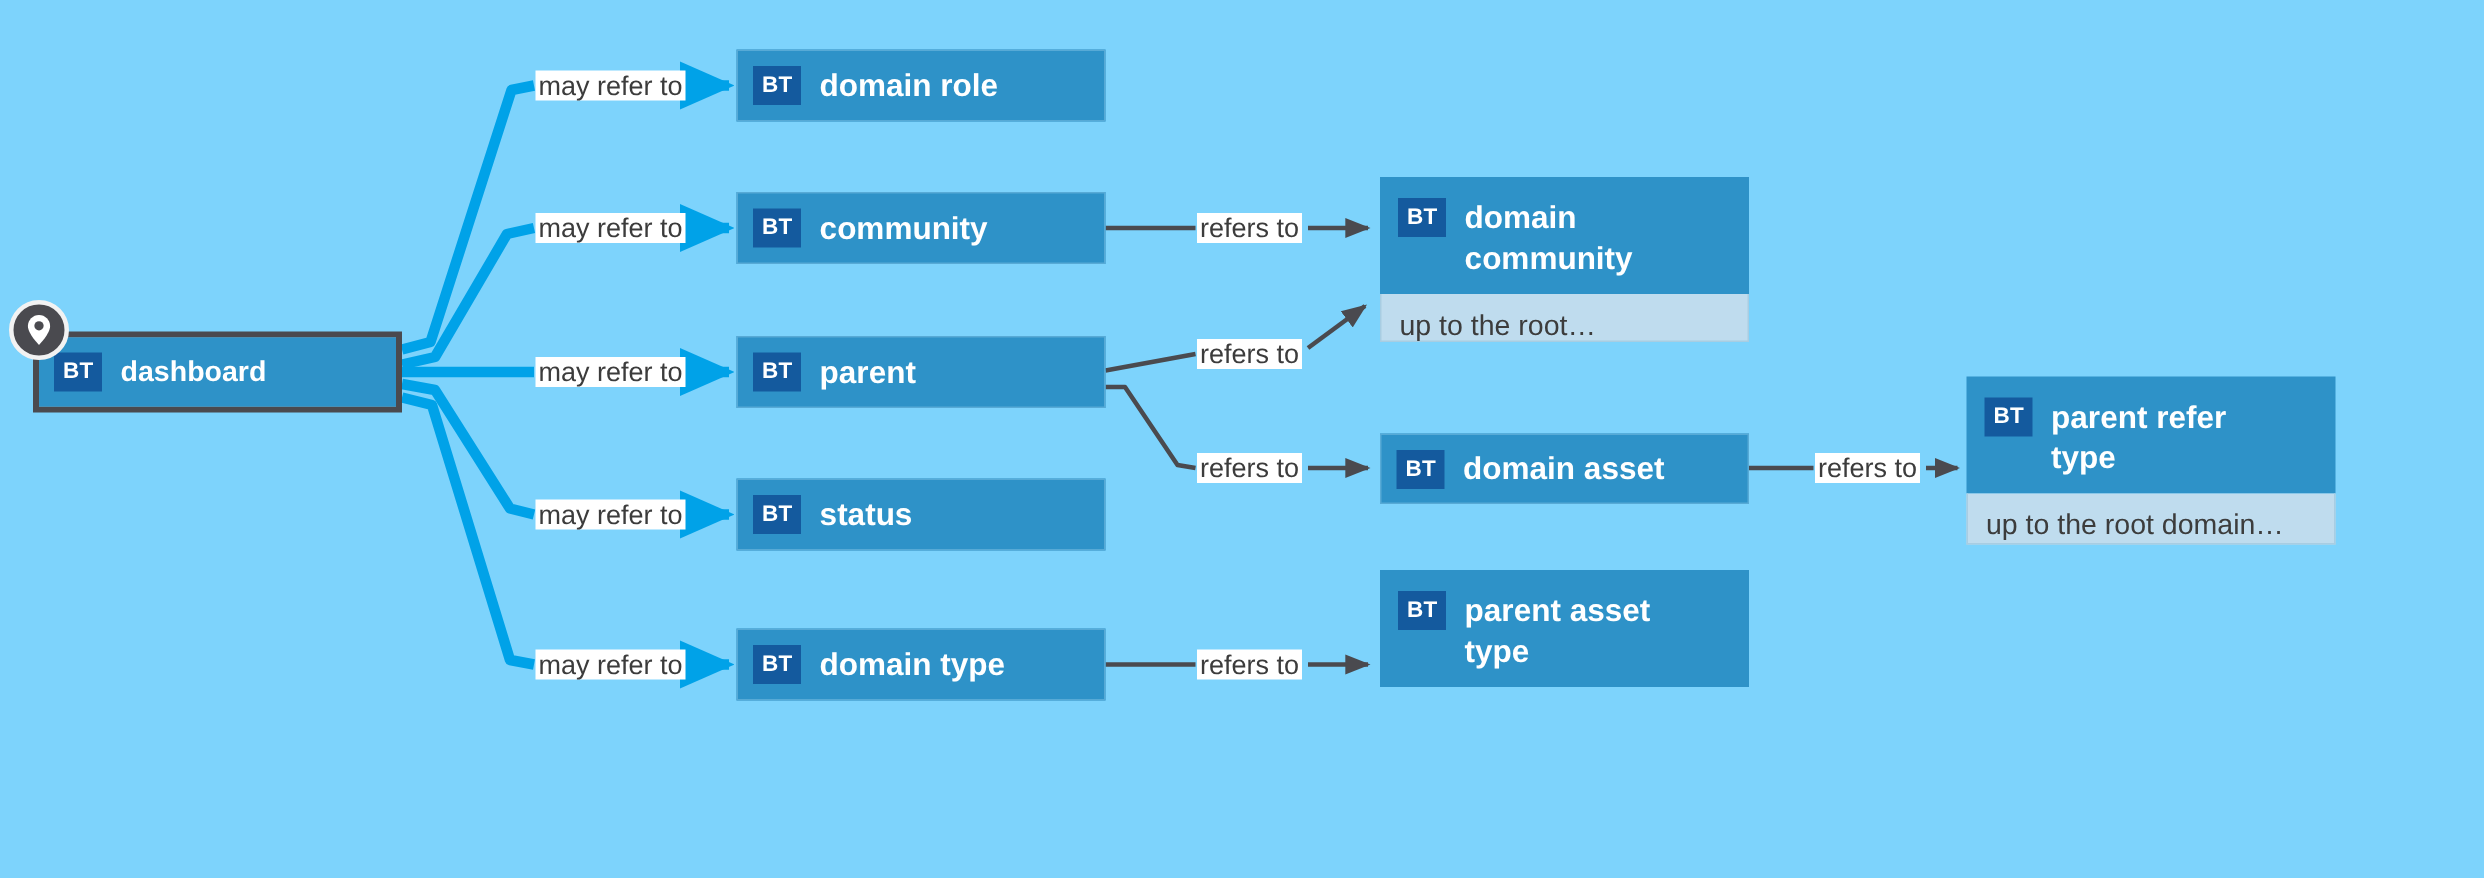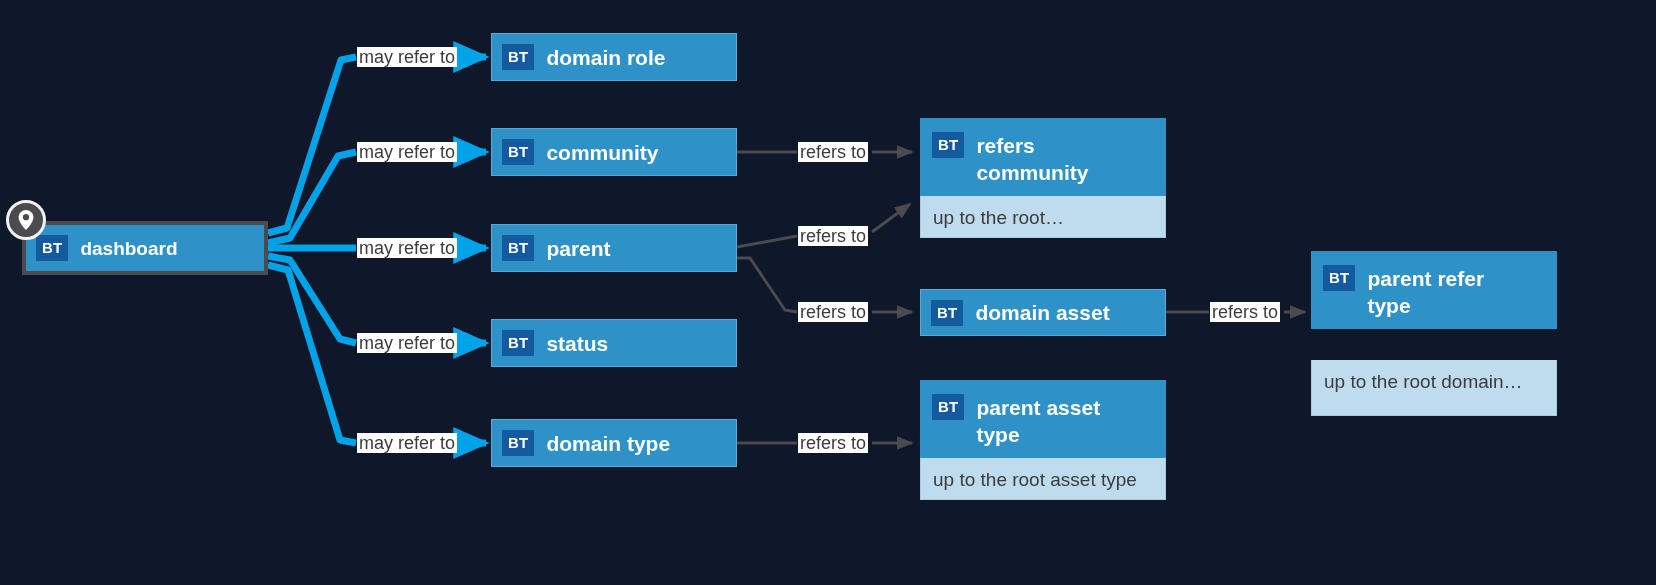--- a/index.html
+++ b/index.html
@@ -8,21 +8,21 @@
     background: #ffffff;
   }
   body {
     font-family: "Liberation Sans", sans-serif;
     -webkit-font-smoothing: antialiased;
   }
   #canvas {
     position: relative;
     width: 1656px;
     height: 585px;
-    background: #0f172a;
+    background: #7dd3fc;
     overflow: hidden;
   }
   #edges {
     position: absolute;
     left: 0;
     top: 0;
     width: 1656px;
     height: 585px;
     pointer-events: none;
   }
@@ -252,42 +252,41 @@
   </div>
 
   <div class="node node-plain" style="left:491px; top:419px; width:246px; height:48px;">
     <span class="bt-badge">BT</span>
     <span class="node-title">domain type</span>
   </div>
 
   <div class="node node-compound" style="left:920px; top:118px; width:246px;">
     <div class="node-head" style="height:78px;">
       <span class="bt-badge">BT</span>
-      <span class="node-title">refers
+      <span class="node-title">domain
 community</span>
     </div>
-    <div class="node-body" style="height:42px;">up to the root…</div>
+    <div class="node-body" style="height:32px;">up to the root…</div>
   </div>
 
   <div class="node node-plain" style="left:920px; top:289px; width:246px; height:47px;">
     <span class="bt-badge">BT</span>
     <span class="node-title">domain asset</span>
   </div>
 
   <div class="node node-compound" style="left:920px; top:380px; width:246px;">
     <div class="node-head" style="height:78px;">
       <span class="bt-badge">BT</span>
       <span class="node-title">parent asset
 type</span>
     </div>
-    <div class="node-body" style="height:42px;">up to the root asset type</div>
   </div>
 
   <div class="node node-compound" style="left:1311px; top:251px; width:246px;">
     <div class="node-head" style="height:78px;">
       <span class="bt-badge">BT</span>
       <span class="node-title">parent refer
 type</span>
     </div>
-    <div class="node-body" style="height:56px;margin-top:31px;">up to the root domain…</div>
+    <div class="node-body" style="height:34px;">up to the root domain…</div>
   </div>
 
 </div>
 
 </body></html>

